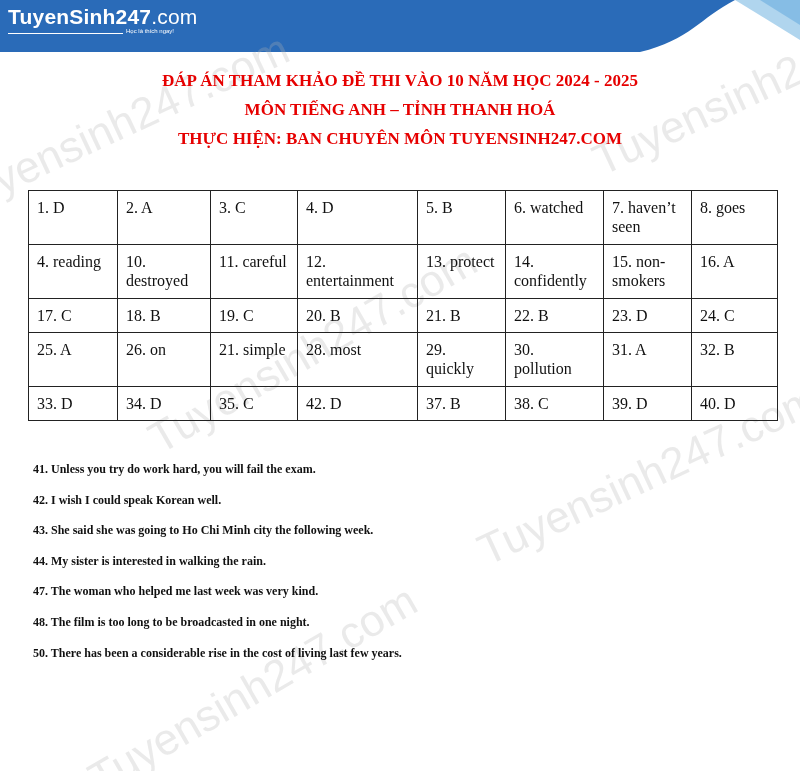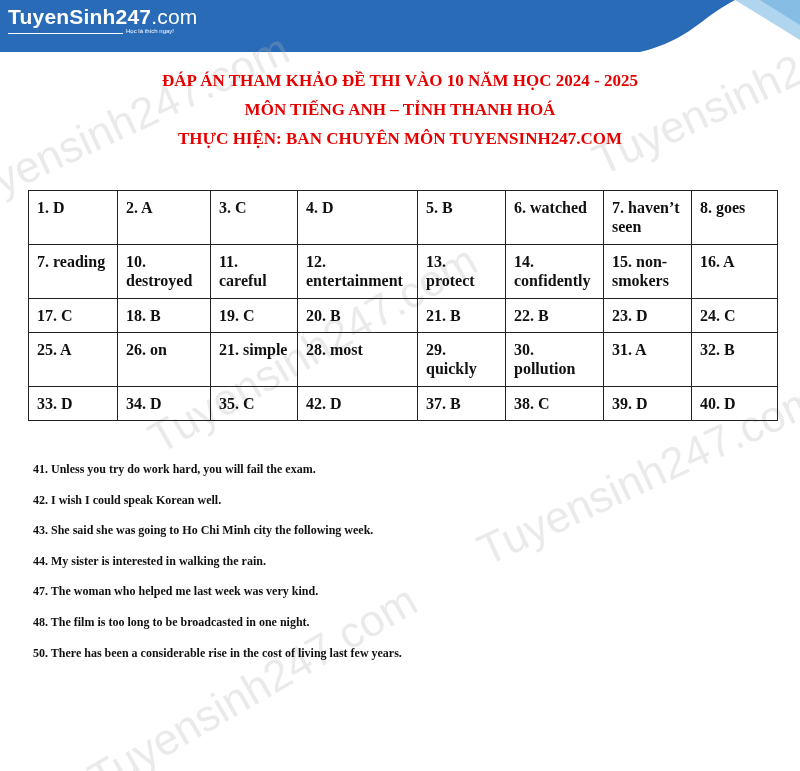--- a/index.html
+++ b/index.html
@@ -10,21 +10,21 @@
   .logo { position:absolute; left:8px; top:4px; color:#fff; font-family:"Liberation Sans", "DejaVu Sans", sans-serif; }
   .logo-main { font-size:21px; font-weight:bold; letter-spacing:0.2px; line-height:26px; }
   .logo-main .dom { font-weight:normal; }
   .logo-line { position:absolute; left:0; top:29px; width:115px; height:1px; background:#fff; }
   .logo-tag { position:absolute; left:118px; top:24px; font-size:6px; white-space:nowrap; }
   .watermark { position:absolute; color:rgba(180,180,180,0.28); font-family:"Liberation Sans", "DejaVu Sans", sans-serif;
                font-size:44px; white-space:nowrap; transform-origin:left top; pointer-events:none; }
   .titles { position:absolute; left:0; top:66px; width:800px; text-align:center; color:#e60000; font-weight:bold; font-size:17px; }
   .titles div { height:29px; line-height:29px; }
   table.answers { position:absolute; left:28px; top:190px; border-collapse:collapse; width:749px; table-layout:fixed; }
-  table.answers td { border:1px solid #222; vertical-align:top; padding:7px 8px; font-weight:bold; font-size:16px; line-height:19px; }
+  table.answers td { border:1px solid #222; vertical-align:top; padding:7px 8px; font-weight:normal; font-size:16px; line-height:19px; }
   .sentences { position:absolute; left:33px; top:458px; font-weight:bold; font-size:12px; }
   .sentences div { height:30.6px; line-height:22px; }
 </style>
 </head>
 <body>
 
 <div class="banner">
   <svg width="800" height="58" viewBox="0 0 800 58">
     <path d="M0 0 H735 C700 18 690 40 640 52 L0 52 Z" fill="#2a6bb8"></path>
     <path d="M735 0 H800 V40 Z" fill="#9ccbea" opacity="0.8"></path>
@@ -67,21 +67,21 @@
     <td>1. D</td>
     <td>2. A</td>
     <td>3. C</td>
     <td>4. D</td>
     <td>5. B</td>
     <td>6. watched</td>
     <td>7. haven’t seen</td>
     <td>8. goes</td>
   </tr>
   <tr style="height:54px">
-    <td>7. reading</td>
+    <td>4. reading</td>
     <td>10. destroyed</td>
     <td>11. careful</td>
     <td>12. entertainment</td>
     <td>13. protect</td>
     <td>14. confidently</td>
     <td>15. non-smokers</td>
     <td>16. A</td>
   </tr>
   <tr style="height:34px">
     <td>17. C</td>

